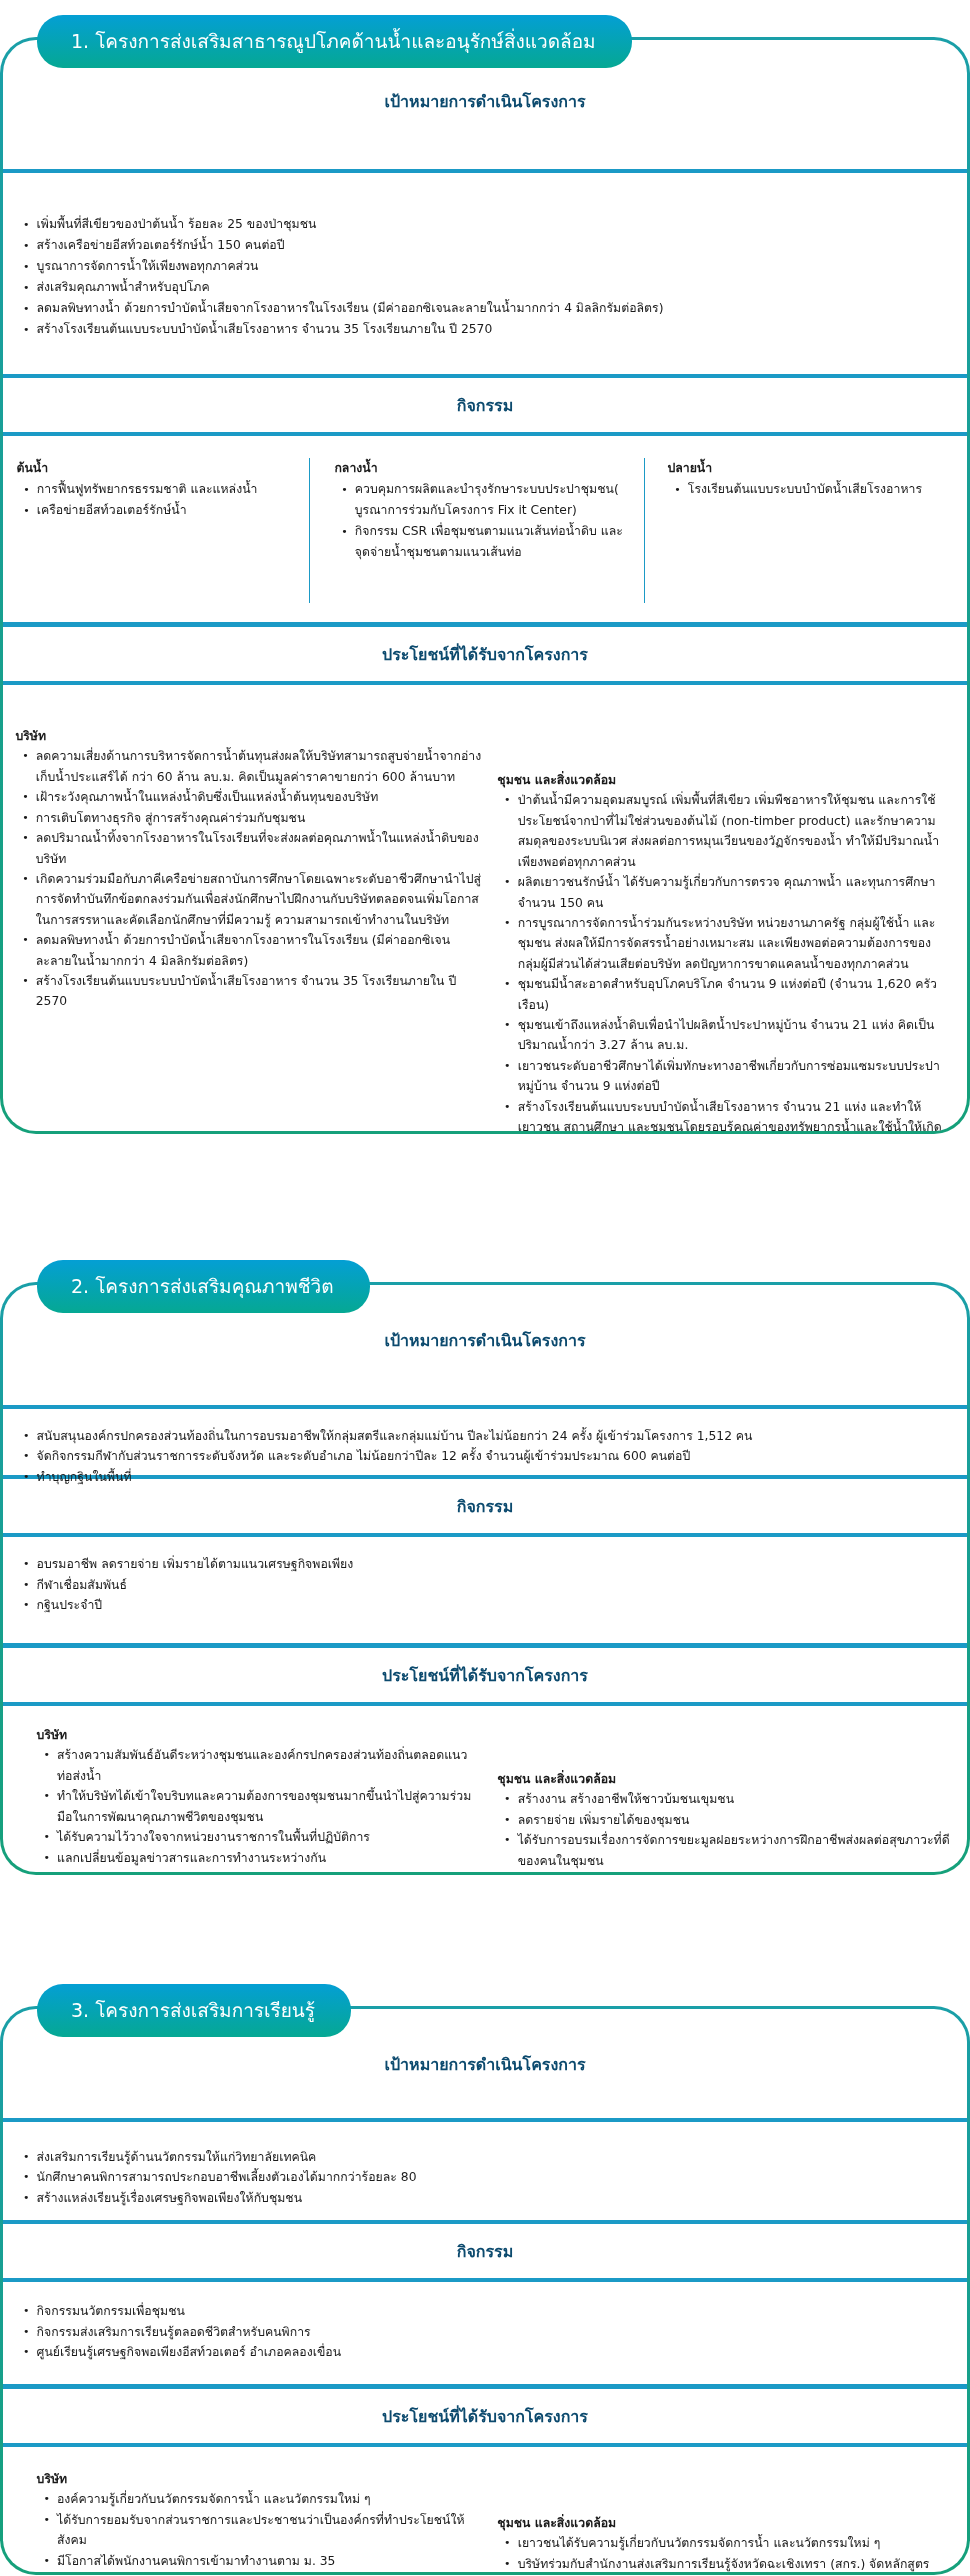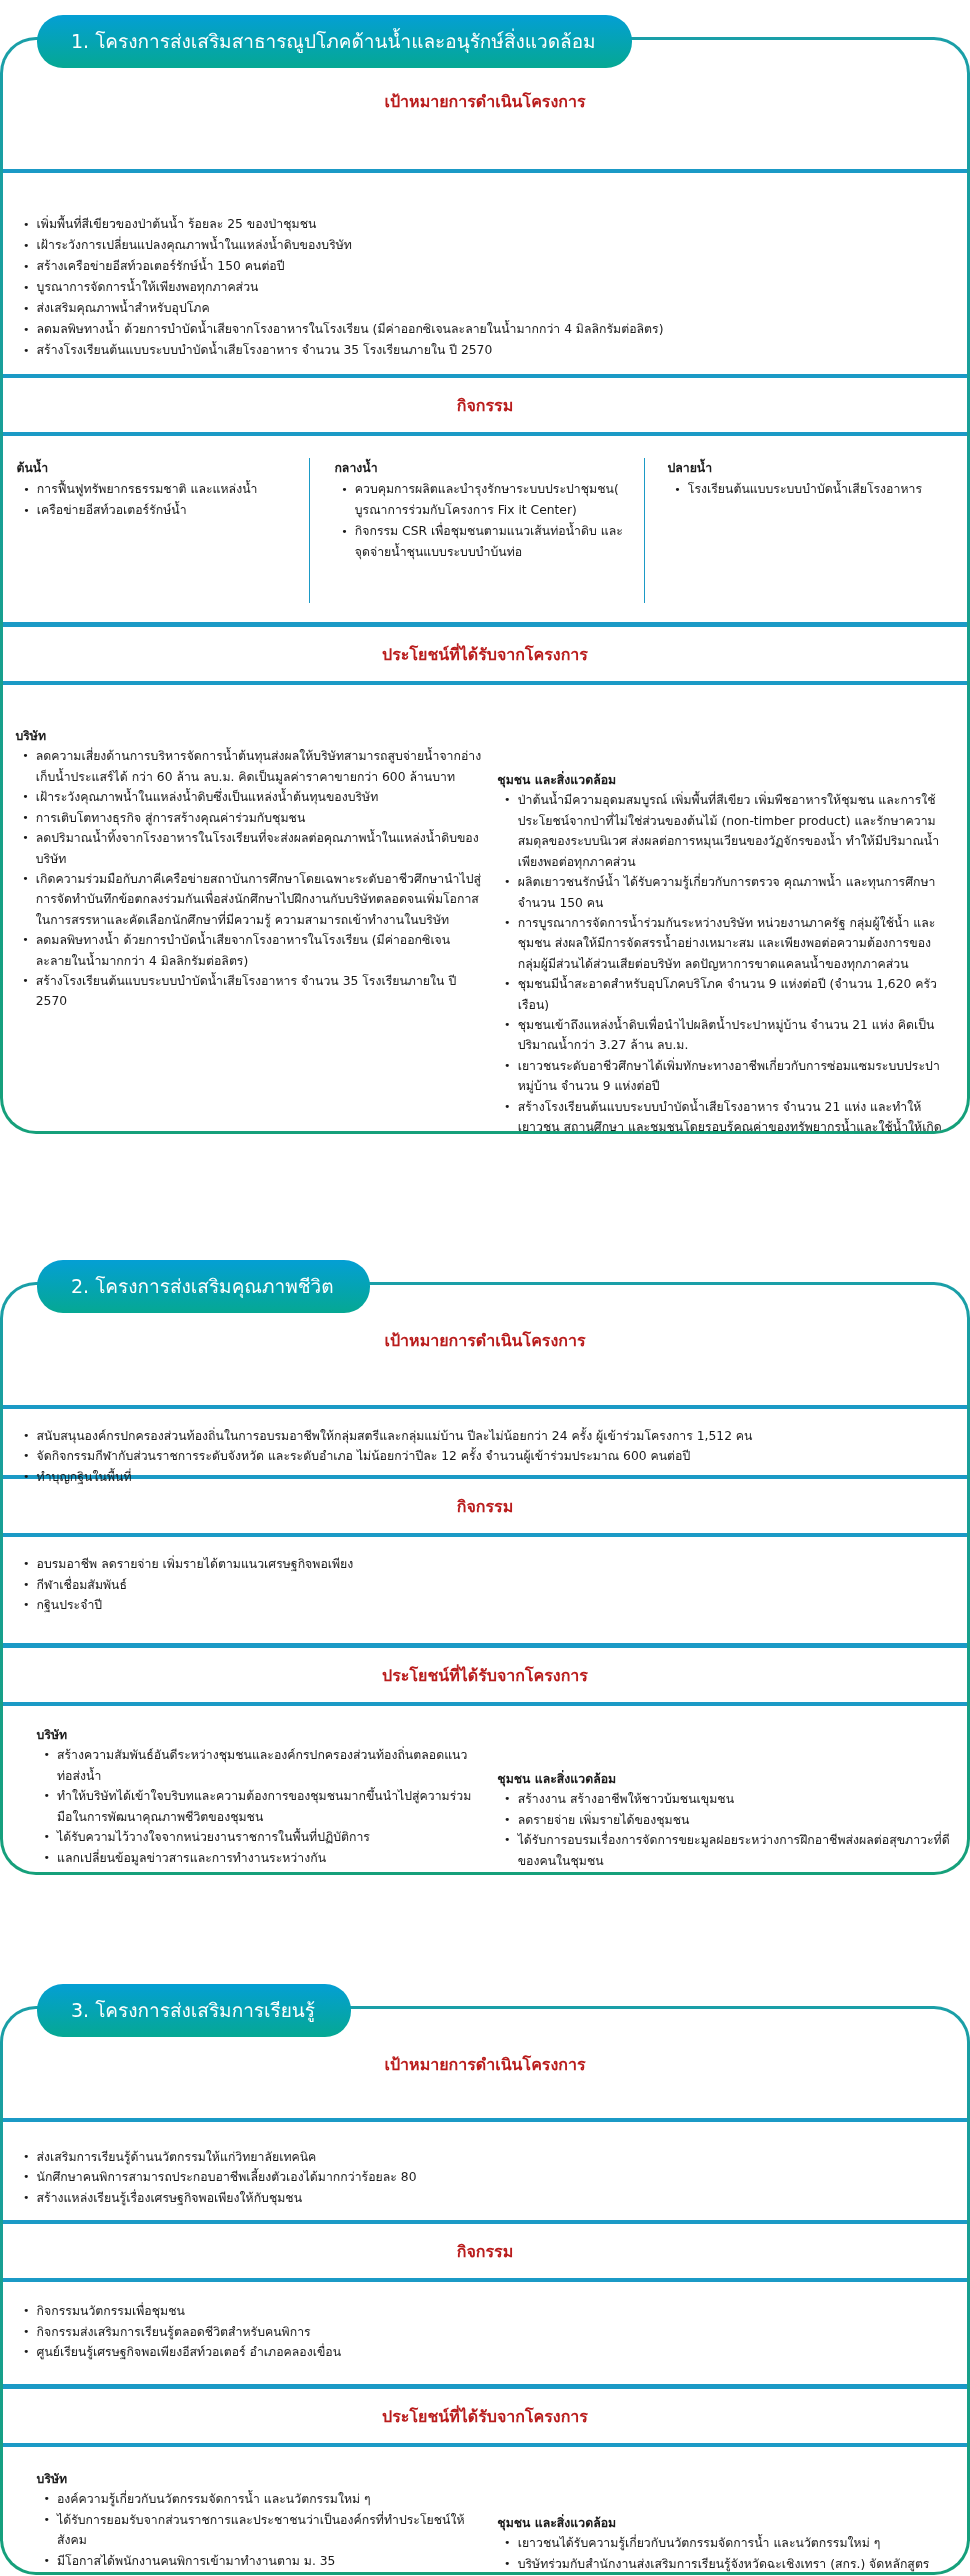--- a/index.html
+++ b/index.html
@@ -38,21 +38,21 @@
       background: linear-gradient(180deg, #049fd4 0%, #05a893 100%);
       color: #ffffff;
       font-size: 19px;
       line-height: 53px;
       white-space: nowrap;
       z-index: 3;
     }
 
     .band-header {
       text-align: center;
-      color: #b91c1c;
+      color: #0c4a6e;
       font-weight: bold;
       font-size: 16px;
     }
     .sep { height: 4.3px; background: #1b9ac6; width: 100%; }
 
     .bullets { list-style: none; }
     .bullets li {
       position: relative;
       padding-left: 20.4px;
       font-size: 12.3px;
@@ -110,21 +110,20 @@
 
 <section class="project project-1 p1">
   <div class="title-pill">1. โครงการส่งเสริมสาธารณูปโภคด้านน้ำและอนุรักษ์สิ่งแวดล้อม</div>
   <div class="card">
     <div class="card-inner">
       <div class="band-header goal-head">เป้าหมายการดำเนินโครงการ</div>
       <div class="sep"></div>
       <div class="goal-body">
         <ul class="bullets">
           <li>เพิ่มพื้นที่สีเขียวของป่าต้นน้ำ ร้อยละ 25 ของป่าชุมชน</li>
-          <li>เฝ้าระวังการเปลี่ยนแปลงคุณภาพน้ำในแหล่งน้ำดิบของบริษัท</li>
           <li>สร้างเครือข่ายอีสท์วอเตอร์รักษ์น้ำ 150 คนต่อปี</li>
           <li>บูรณาการจัดการน้ำให้เพียงพอทุกภาคส่วน</li>
           <li>ส่งเสริมคุณภาพน้ำสำหรับอุปโภค</li>
           <li>ลดมลพิษทางน้ำ ด้วยการบำบัดน้ำเสียจากโรงอาหารในโรงเรียน (มีค่าออกซิเจนละลายในน้ำมากกว่า 4 มิลลิกรัมต่อลิตร)</li>
           <li>สร้างโรงเรียนต้นแบบระบบบำบัดน้ำเสียโรงอาหาร จำนวน 35 โรงเรียนภายใน ปี 2570</li>
         </ul>
       </div>
       <div class="sep"></div>
       <div class="band-header act-head">กิจกรรม</div>
       <div class="sep"></div>
@@ -133,21 +132,21 @@
           <div class="act-title">ต้นน้ำ</div>
           <ul class="bullets">
             <li>การฟื้นฟูทรัพยากรธรรมชาติ และแหล่งน้ำ</li>
             <li>เครือข่ายอีสท์วอเตอร์รักษ์น้ำ</li>
           </ul>
         </div>
         <div class="act-col c2">
           <div class="act-title">กลางน้ำ</div>
           <ul class="bullets">
             <li>ควบคุมการผลิตและบำรุงรักษาระบบประปาชุมชน( บูรณาการร่วมกับโครงการ Fix it Center)</li>
-            <li>กิจกรรม CSR เพื่อชุมชนตามแนวเส้นท่อน้ำดิบ และจุดจ่ายน้ำชุนแบบระบบบำบ้นท่อ</li>
+            <li>กิจกรรม CSR เพื่อชุมชนตามแนวเส้นท่อน้ำดิบ และจุดจ่ายน้ำชุมชนตามแนวเส้นท่อ</li>
           </ul>
         </div>
         <div class="act-col c3">
           <div class="act-title">ปลายน้ำ</div>
           <ul class="bullets">
             <li>โรงเรียนต้นแบบระบบบำบัดน้ำเสียโรงอาหาร</li>
           </ul>
         </div>
       </div>
       <div class="sep"></div>

